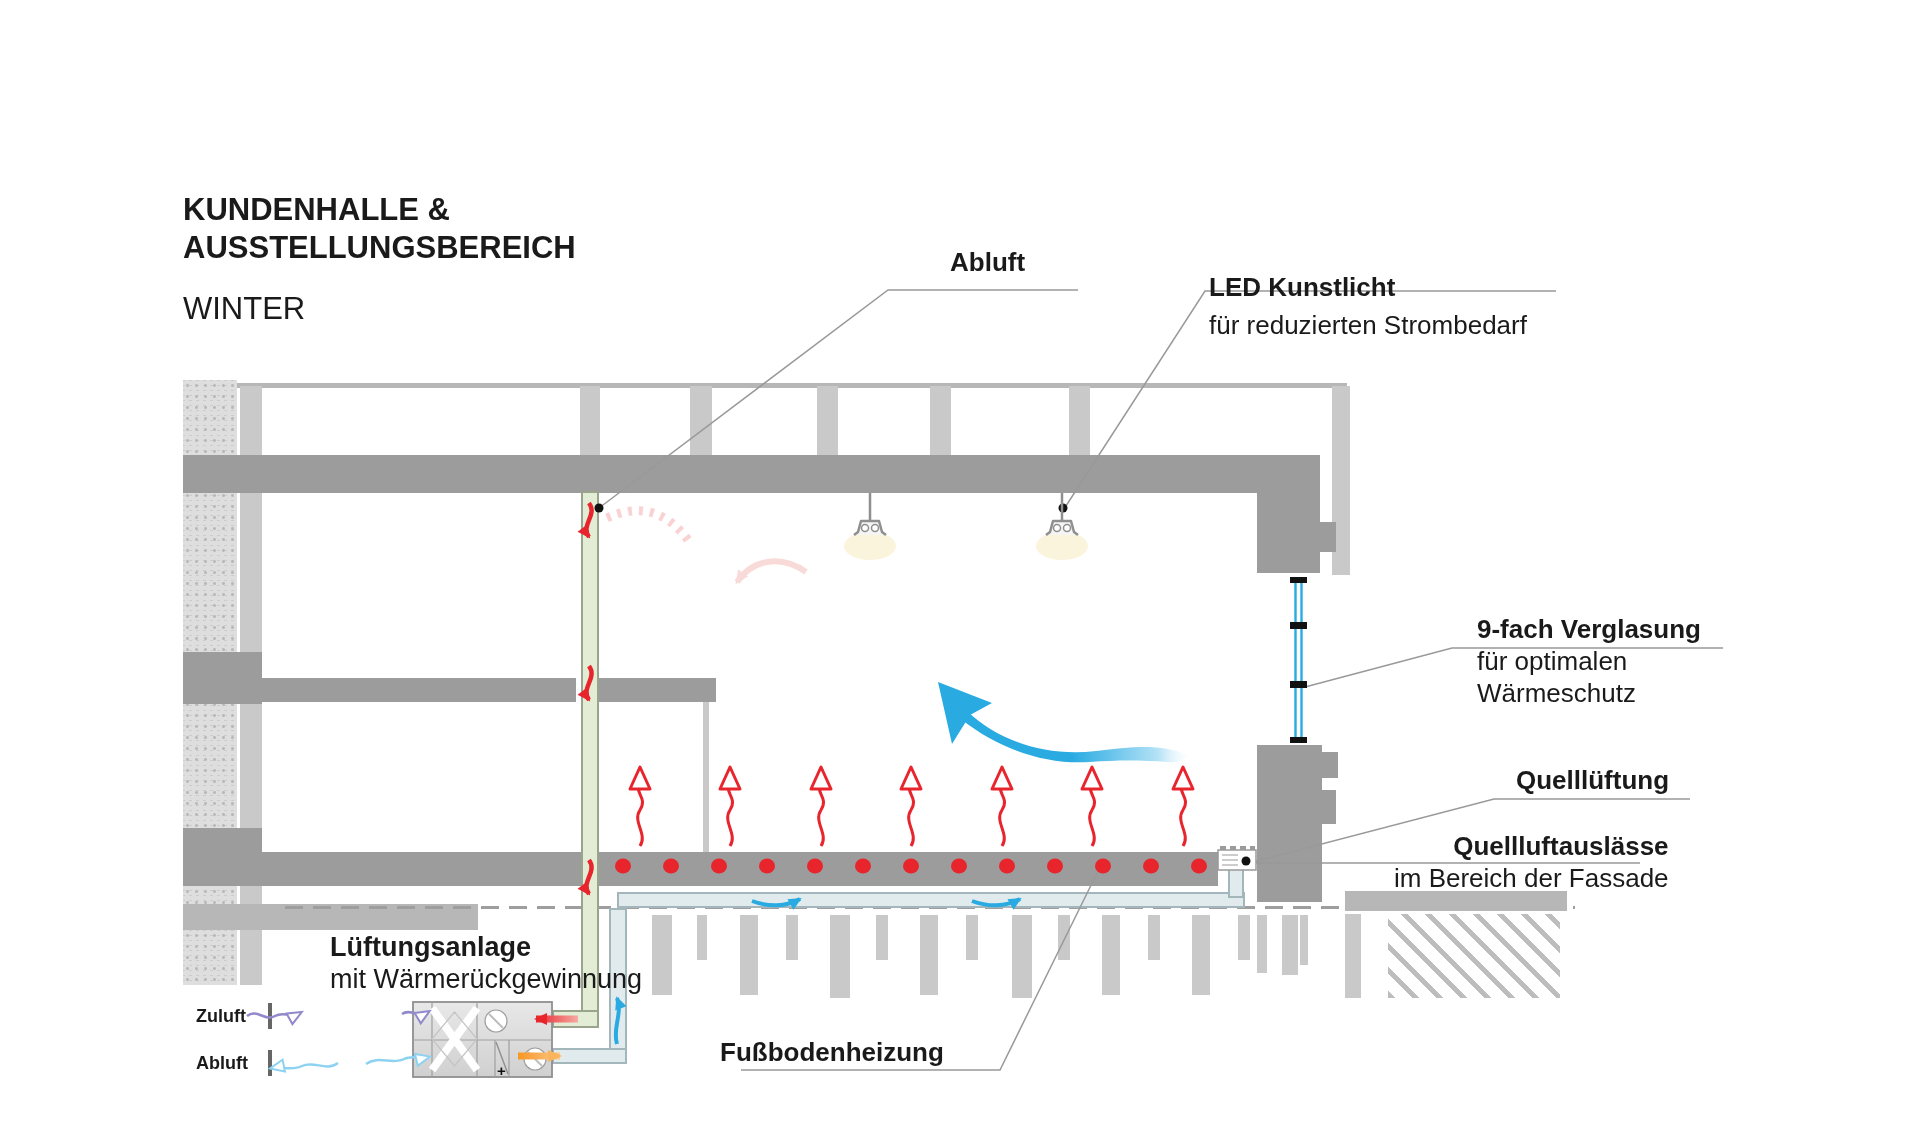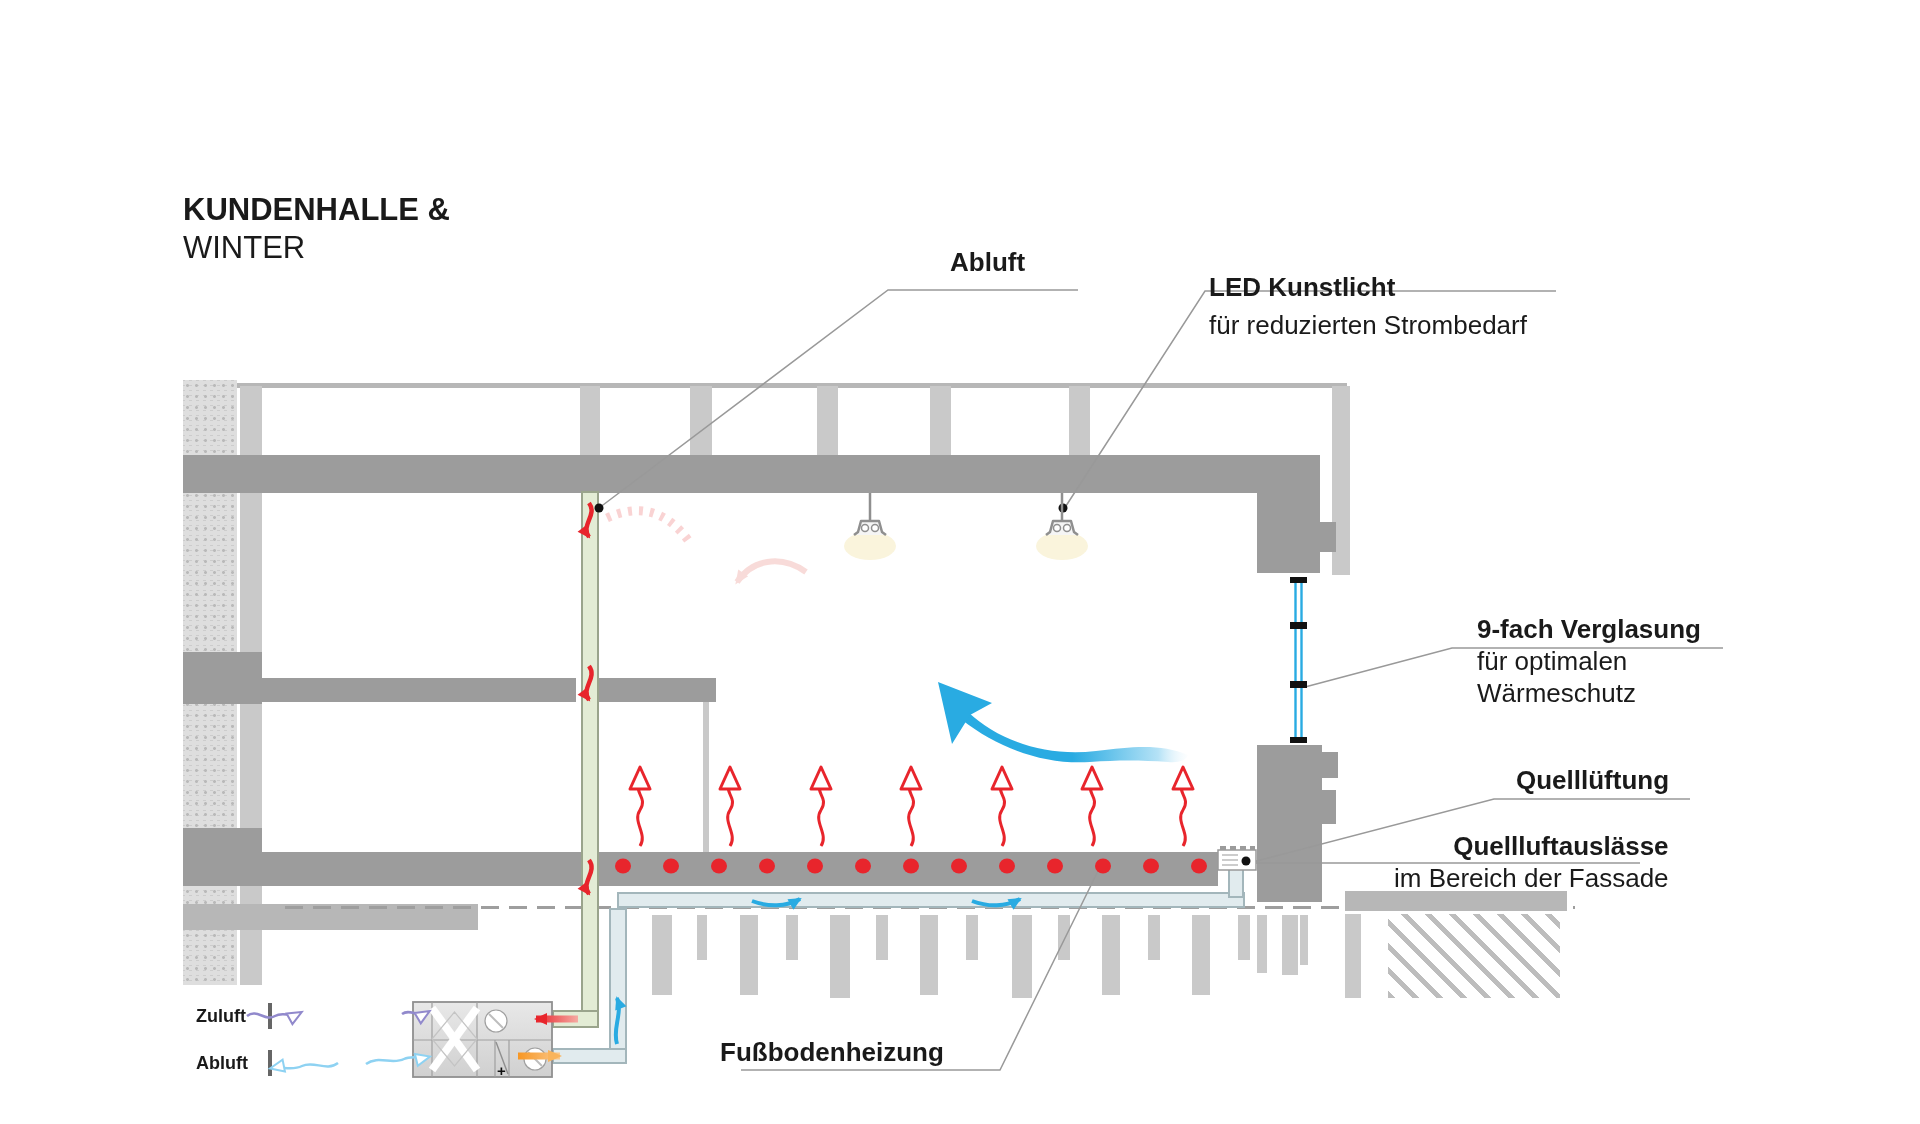--- a/index.html
+++ b/index.html
@@ -15,21 +15,21 @@
     background-size:9px 11px,7px 5px;background-position:0 0,4px 3px;}
   .dashed{background:repeating-linear-gradient(90deg,#9e9e9e 0 18px,transparent 18px 28px);}
   .hatch{background:repeating-linear-gradient(45deg,#bdbdbd 0 5px,transparent 5px 17px);}
   .duct-green{background:#e3ecd5;border:2px solid #9aa48c;box-sizing:border-box;}
   .duct-blue{background:#e1ebee;border:2px solid #a3b6bb;box-sizing:border-box;}
   svg{position:absolute;left:0;top:0;}
   .lbl{position:absolute;}
   .lbl .t{font-weight:bold;font-size:26px;line-height:32px;white-space:nowrap;}
   .lbl .s{font-weight:normal;font-size:26px;line-height:32px;white-space:nowrap;}
   .title{position:absolute;left:183px;top:191px;font-size:31px;line-height:38px;font-weight:bold;white-space:nowrap;}
-  .title .thin{font-weight:normal;}
+  .title .thin{font-weight:normal;margin-top:23px;}
   .legend-lbl{position:absolute;font-size:18px;line-height:22px;white-space:nowrap;font-weight:bold;}
 </style>
 </head>
 <body>
 
 <div id="stage">
 
   <div class="abs band" style="left:183px;top:383px;width:1164px;height:5px;"></div>
   <div class="abs speckle" style="left:183px;top:380px;width:54px;height:605px;"></div>
   <div class="abs strip" style="left:240px;top:386px;width:22px;height:599px;"></div>
@@ -290,20 +290,21 @@
     <g>
       <rect x="268" y="1003" width="4" height="26" fill="#666666"></rect>
       <path d="M247 1016 C257 1008 265 1022 275 1016 C283 1011 291 1018 300 1013" stroke="#9189cc" stroke-width="2.5" fill="none" marker-end="url(#m-purple)"></path>
       <rect x="268" y="1050" width="4" height="26" fill="#666666"></rect>
       <path d="M338 1063 C326 1072 314 1060 302 1066 C292 1071 282 1066 272 1068" stroke="#8ed2f2" stroke-width="2.5" fill="none" marker-end="url(#m-lblue)"></path>
     </g>
   </svg>
 
   <div class="title">
     <div>KUNDENHALLE &amp;</div>
+    <div>AUSSTELLUNGSBEREICH</div>
     <div class="thin">WINTER</div>
   </div>
 
   <div class="lbl" style="left:950px;top:246px;">
     <div class="t">Abluft</div>
   </div>
 
   <div class="lbl" style="left:1209px;top:254px;margin-top:17px;">
     <div class="t">LED Kunstlicht</div>
     <div class="s" style="margin-top:6px;">für reduzierten Strombedarf</div>
@@ -321,16 +322,20 @@
 
   <div class="lbl" style="left:1394px;top:830px;text-align:right;">
     <div class="t">Quellluftauslässe</div>
     <div class="s">im Bereich der Fassade</div>
   </div>
 
   <div class="lbl" style="left:720px;top:1036px;">
     <div class="t">Fußbodenheizung</div>
   </div>
 
+  <div class="lbl" style="left:330px;top:931px;">
+    <div class="t" style="font-size:27px;">Lüftungsanlage</div>
+    <div class="s" style="font-size:27px;">mit Wärmerückgewinnung</div>
+  </div>
 
   <div class="legend-lbl" style="left:196px;top:1005px;">Zuluft</div>
   <div class="legend-lbl" style="left:196px;top:1052px;">Abluft</div>
 </div>
 
 </body></html>

